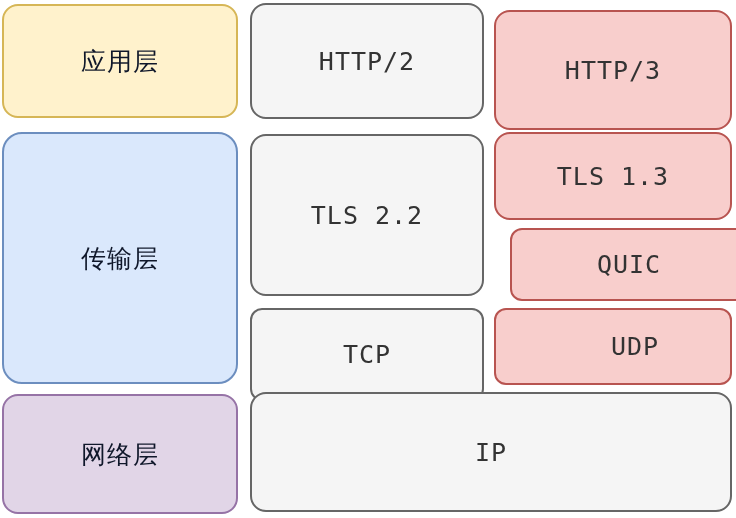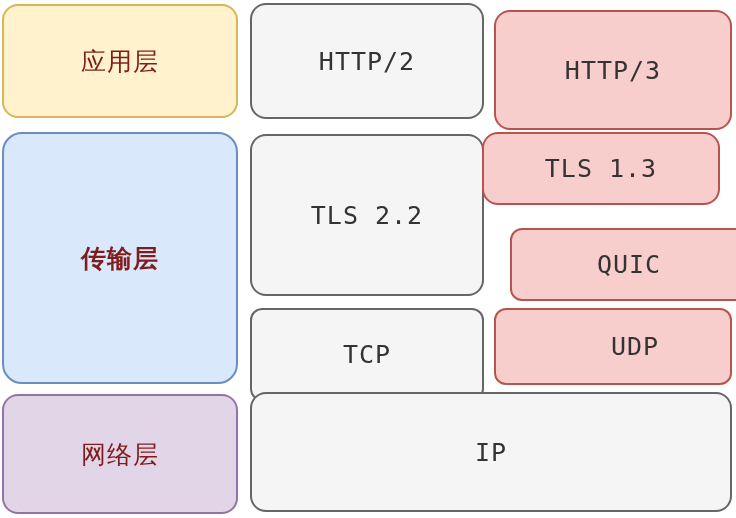--- a/index.html
+++ b/index.html
@@ -24,40 +24,40 @@
     display: flex;
     align-items: center;
     justify-content: center;
   }
   .box .lbl {
     white-space: nowrap;
   }
   
   .layer-lbl {
     font-size: 25px;
-    color: #7f1d1d;
+    color: #0f172a;
     letter-spacing: 1px;
   }
   .proto-lbl {
     font-family: "DejaVu Sans Mono", monospace;
     font-size: 25px;
     color: #333333;
     letter-spacing: 1px;
     text-align: center;
   }
   .r-small { border-radius: 12px; }
 
   
   .pos-app       { left: 2px;   top: 4px;   width: 236px; height: 114px; }
   .pos-http2     { left: 250px; top: 3px;   width: 234px; height: 116px; }
   .pos-http3     { left: 494px; top: 10px;   width: 238px; height: 120px; }
   .pos-transport { left: 2px;   top: 132px; width: 236px; height: 252px; border-radius: 20px; }
   .pos-tls12     { left: 250px; top: 134px; width: 234px; height: 162px; }
   .pos-tcp       { left: 250px; top: 308px; width: 234px; height: 93px; }
-  .pos-tls13     { left: 482px; top: 132px; width: 238px; height: 73px; }
+  .pos-tls13     { left: 494px; top: 132px; width: 238px; height: 88px; }
   .pos-quic      { left: 494px; top: 228px; width: 238px; height: 73px; }
   .pos-udp       { left: 494px; top: 308px; width: 238px; height: 77px; padding-left: 44px; }
   .pos-network   { left: 2px;   top: 394px; width: 236px; height: 120px; }
   .pos-ip        { left: 250px; top: 392px; width: 482px; height: 120px; }
 </style>
 </head>
 <body>
 
 <div class="canvas">
 
@@ -66,21 +66,21 @@
   </div>
 
   <div class="box pos-http2" style="background-color: rgb(245, 245, 245); border-color: rgb(102, 102, 102);">
     <span class="lbl proto-lbl">HTTP/2</span>
   </div>
 
   <div class="box pos-http3" style="background-color: rgb(248, 206, 204); border-color: rgb(184, 84, 80);">
     <span class="lbl proto-lbl">HTTP/3</span>
   </div>
 
-  <div class="box pos-transport" style="background-color: rgb(218, 232, 252); border-color: rgb(108, 142, 191); font-weight: bold;">
+  <div class="box pos-transport" style="background-color: rgb(218, 232, 252); border-color: rgb(108, 142, 191);">
     <span class="lbl layer-lbl">传输层</span>
   </div>
 
   <div class="box pos-tls12" style="background-color: rgb(245, 245, 245); border-color: rgb(102, 102, 102);">
     <span class="lbl proto-lbl">TLS 2.2</span>
   </div>
 
   <div class="box pos-tcp r-small" style="background-color: rgb(245, 245, 245); border-color: rgb(102, 102, 102);">
     <span class="lbl proto-lbl">TCP</span>
   </div>

